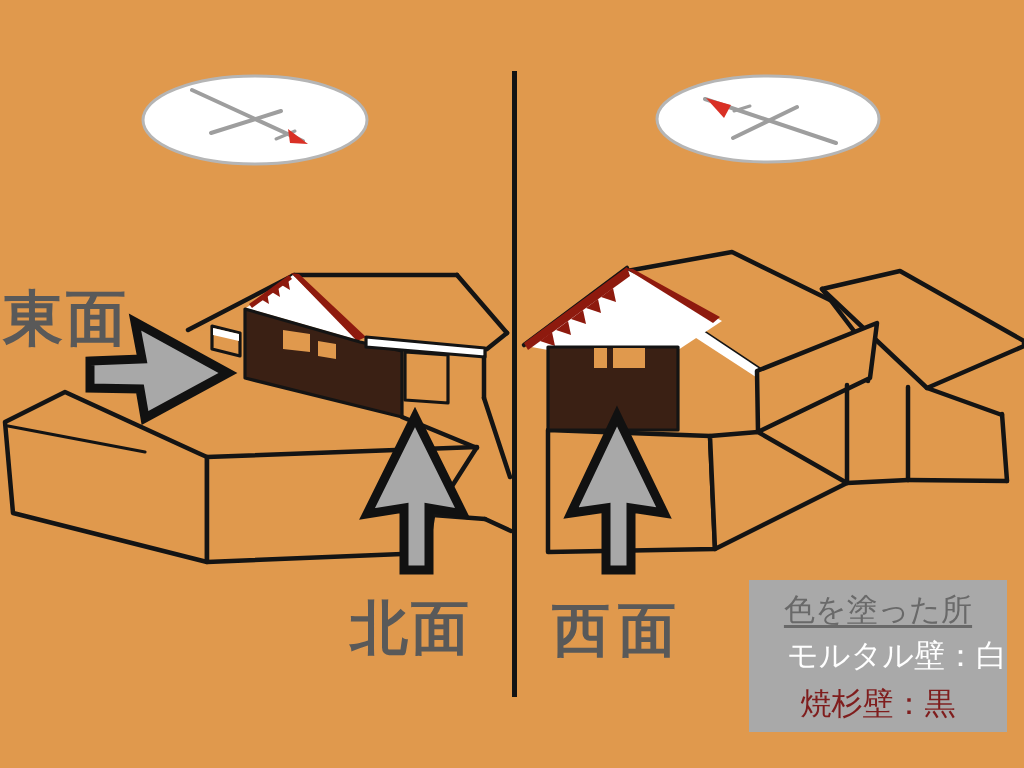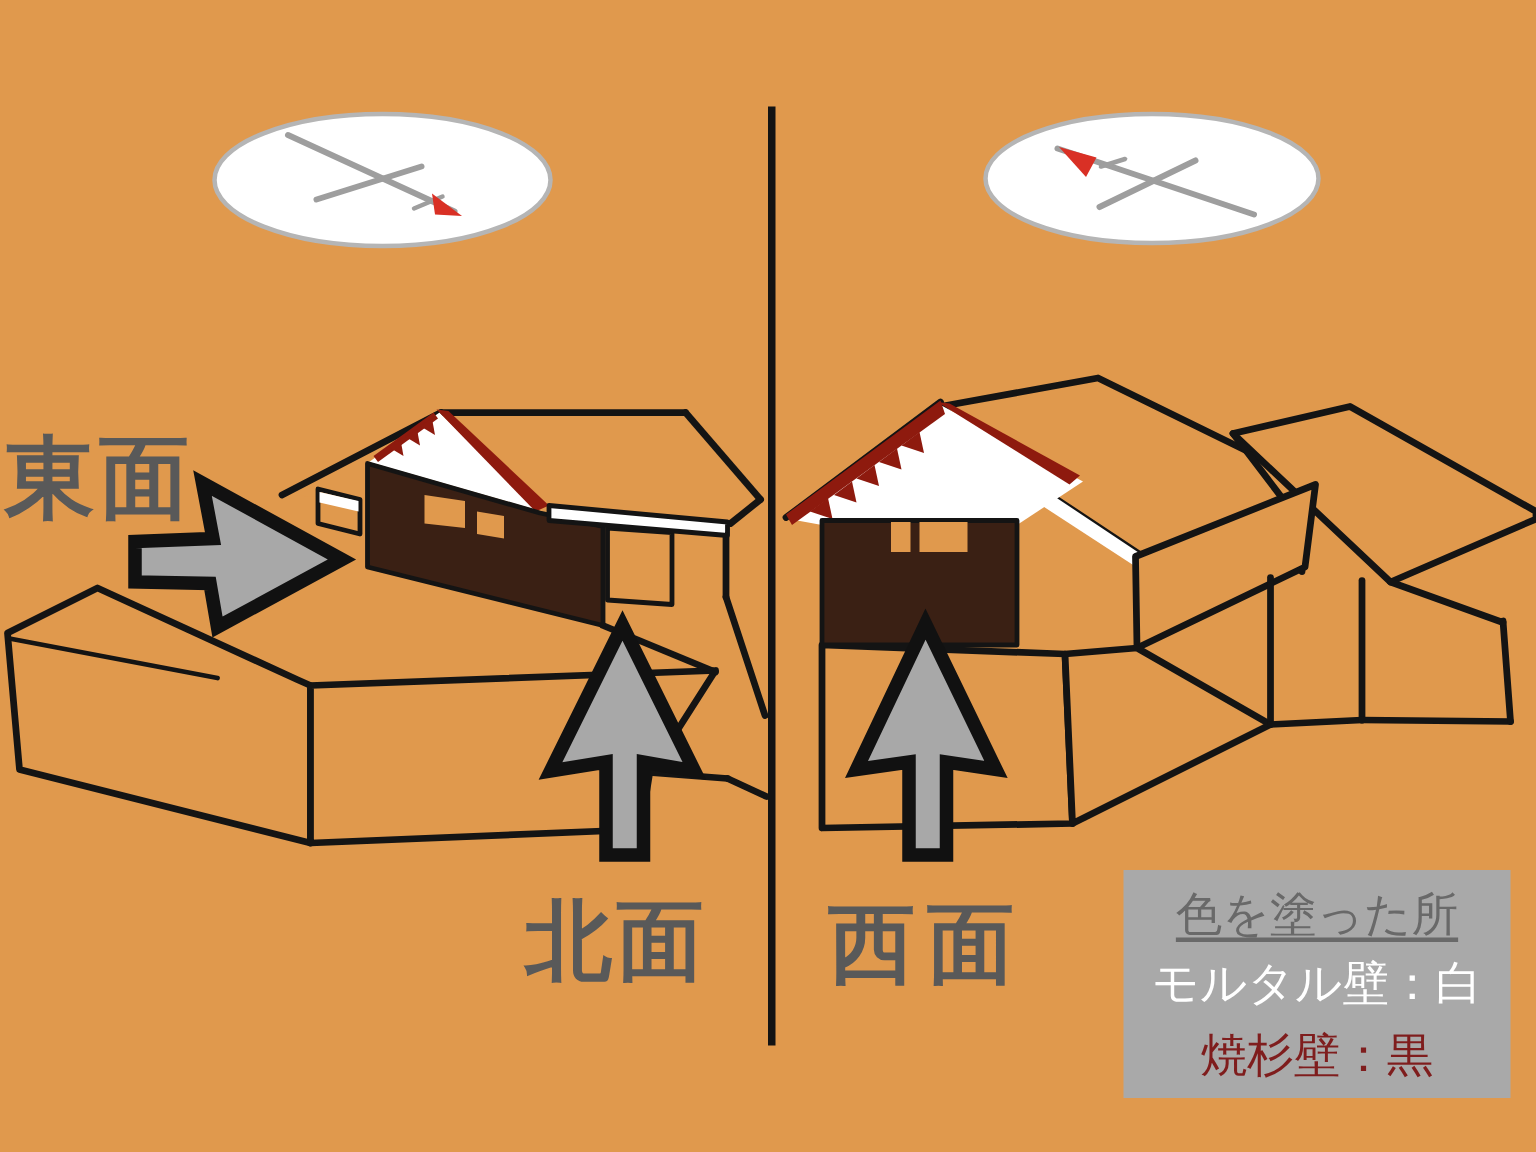--- a/index.html
+++ b/index.html
@@ -147,17 +147,17 @@
 
     <polygon class="arrow" points="90,361 142,359 135,322 228,373 145,418 140,389 90,388"></polygon>
     <polygon class="arrow" points="415,417 463,514 429,508 429,570 404,570 404,508 367,514"></polygon>
     <polygon class="arrow" points="617,416 664,513 631,508 631,570 606,570 606,508 571,513"></polygon>
 
     <rect x="512" y="71" width="5" height="626" fill="#131313"></rect>
   </svg>
 
   <div class="legend">
     <div class="legend-title">色を塗った所</div>
-    <div class="legend-item" style="color: rgb(255, 255, 255);">モルタル壁：白</div>
+    <div class="legend-item" style="color: rgb(255, 255, 255); text-align: right;">モルタル壁：白</div>
     <div class="legend-item" style="color: #7f1d1d;">焼杉壁：黒</div>
   </div>
 
 </div>
 
 </body></html>

